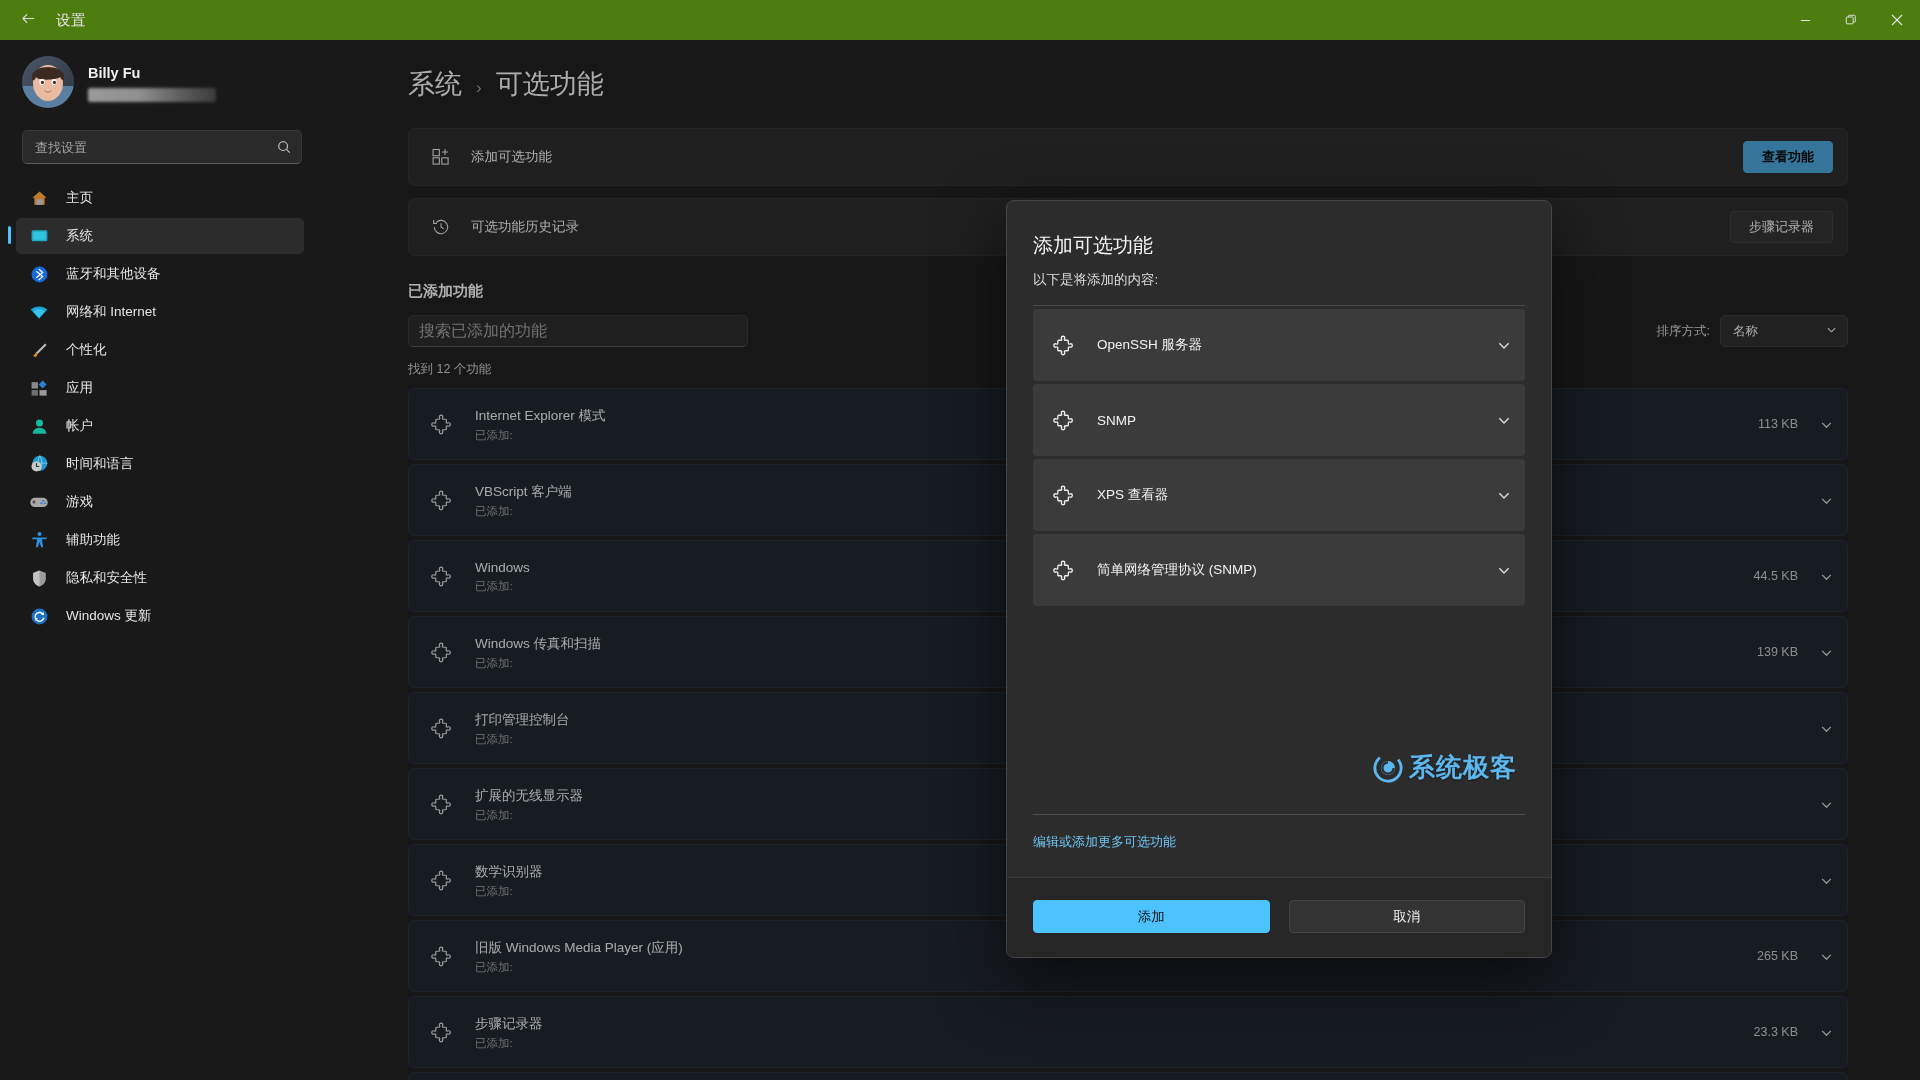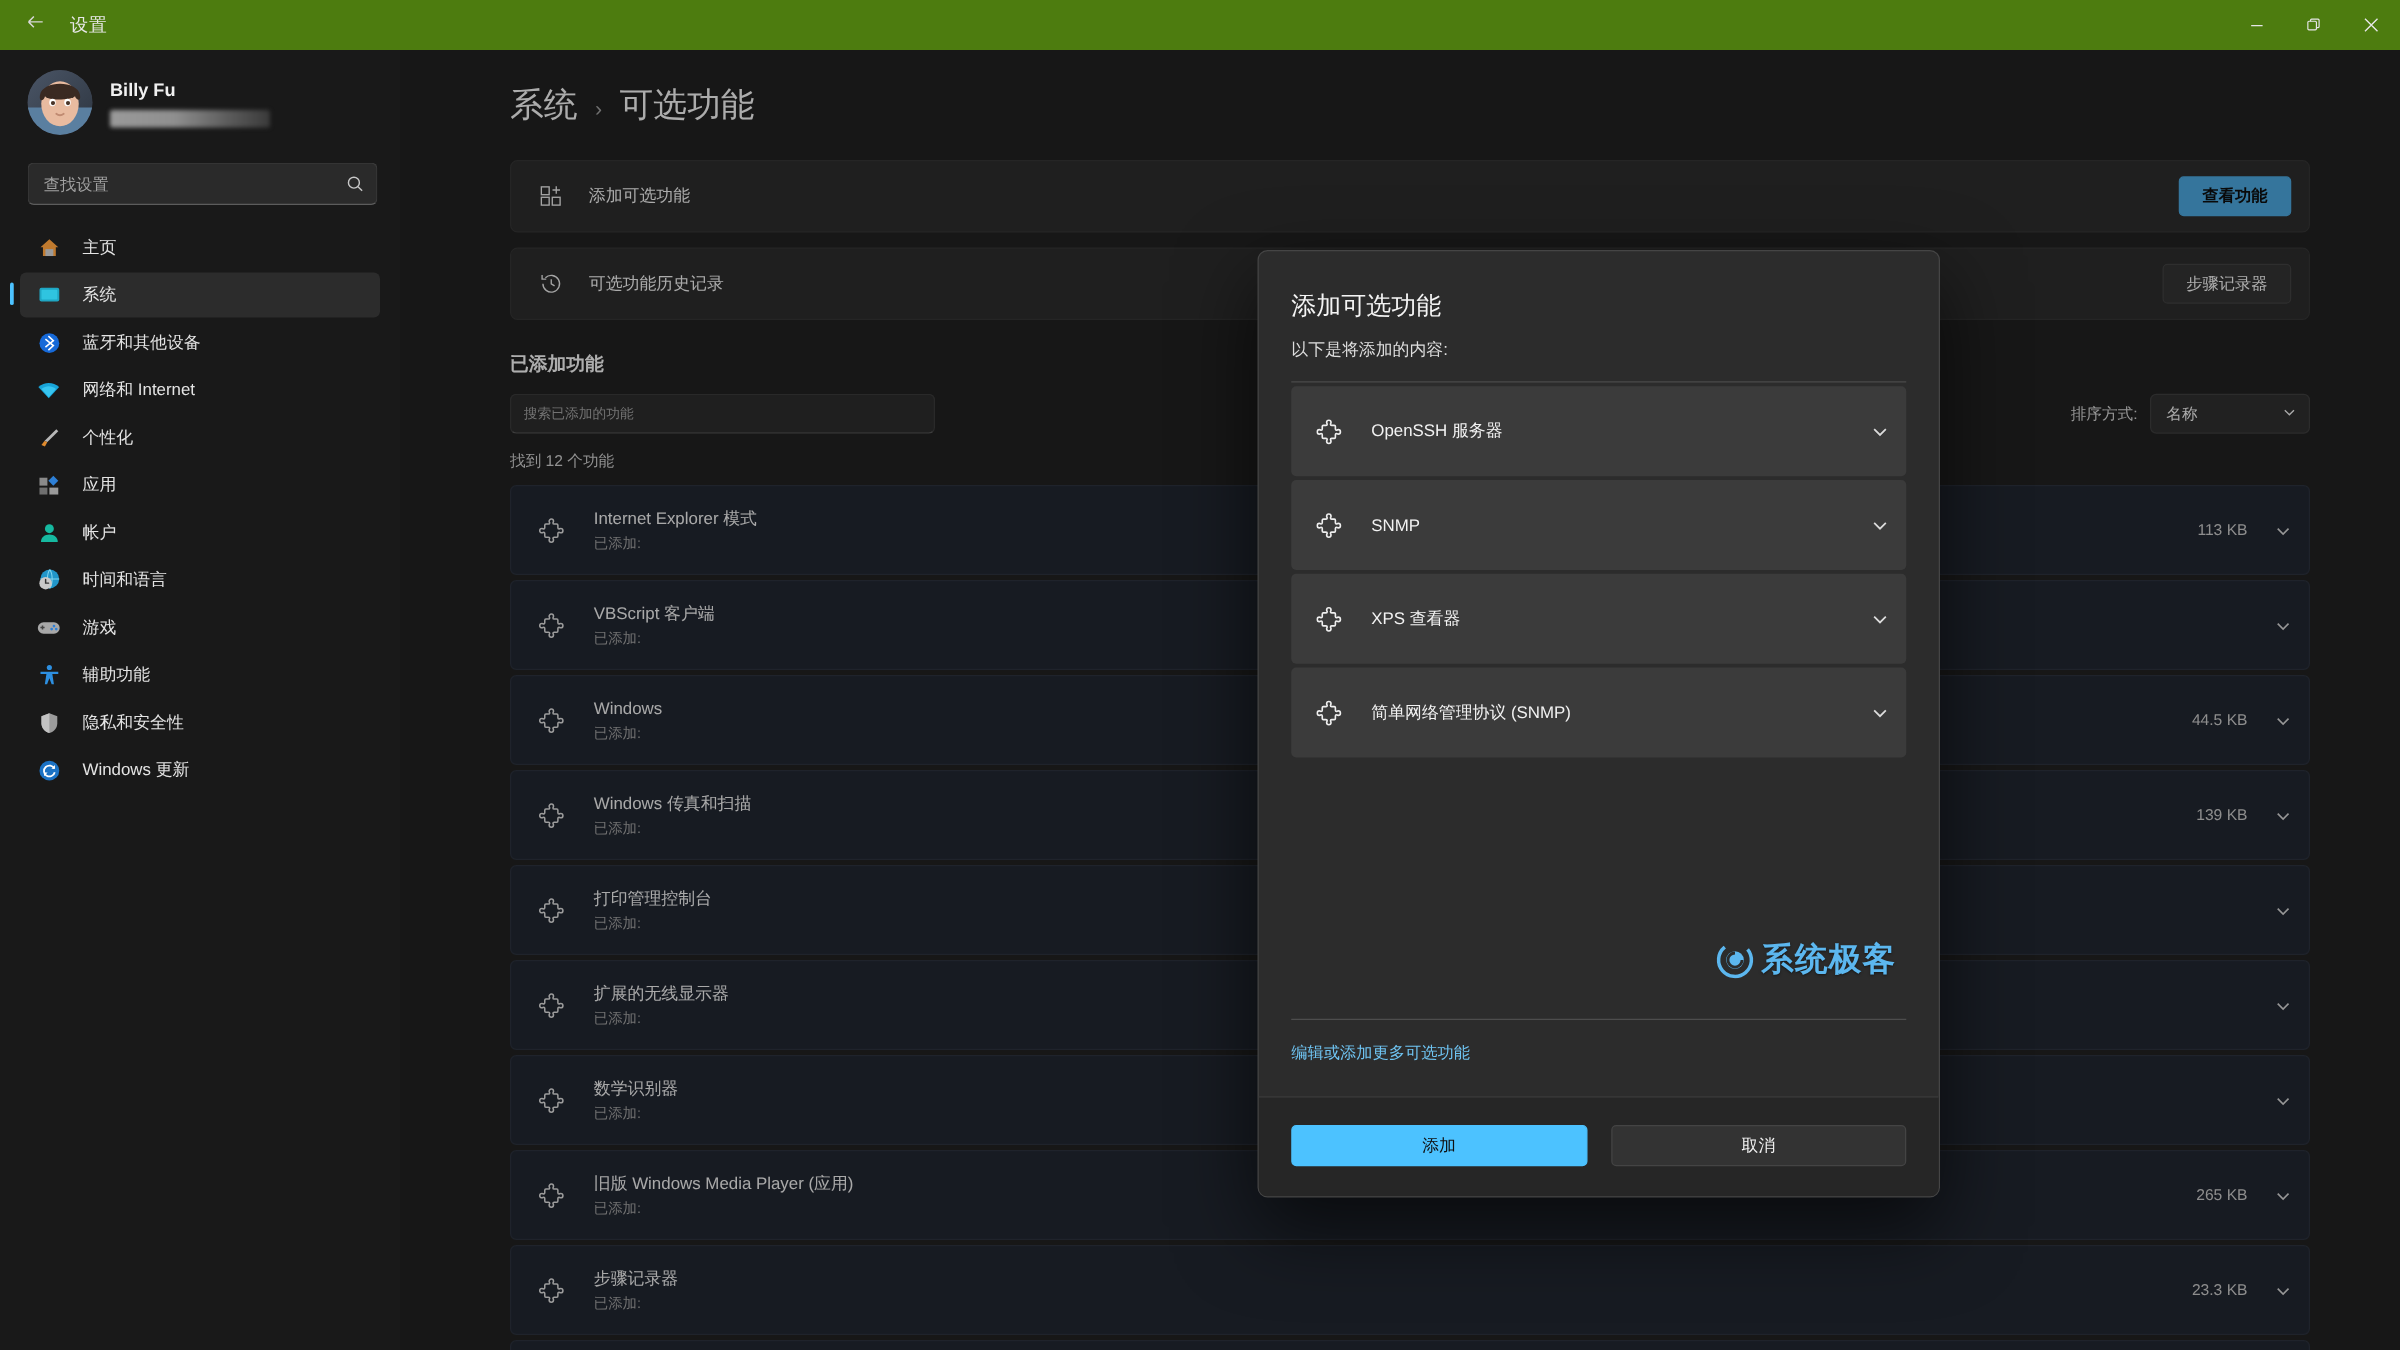--- a/index.html
+++ b/index.html
@@ -96,21 +96,21 @@
   .btn.accent { background: #4aa3d8; border-color: #4aa3d8; color: #0d0d0d; font-weight: 600; }
 
   .section-head { display: flex; align-items: flex-end; margin-top: 26px; }
   .section-title { font-size: 15px; font-weight: bold; color: #f2f2f2; }
   .filter-row { display: flex; align-items: center; margin-top: 14px; }
   .filter-input {
     width: 340px; height: 32px; background: #2b2b2b; border: 1px solid #3a3a3a;
     border-bottom-color: #585858; border-radius: 5px; display: flex; align-items: center; padding: 0 10px;
   }
   .filter-input input {
-    flex:1; background: transparent; border: none; outline: none; color: #d2d2d2; font-size: 11px; font-family: inherit;
+    flex:1; background: transparent; border: none; outline: none; color: #d2d2d2; font-size: 16px; font-family: inherit;
   }
   .filter-input input::placeholder { color: #9e9e9e; }
   .filter-spacer { flex: 1; }
   .sortlabel { font-size: 12.5px; color: #cfcfcf; margin-right: 10px; }
   .sortselect {
     width: 128px; height: 32px; background: #2e2e2e; border: 1px solid #3d3d3d; border-radius: 5px;
     display: flex; align-items: center; justify-content: space-between; padding: 0 10px 0 12px;
     font-size: 12.5px; color: #ededed;
   }
   .found { font-size: 12.5px; color: #c9c9c9; margin-top: 14px; margin-bottom: 10px; }

